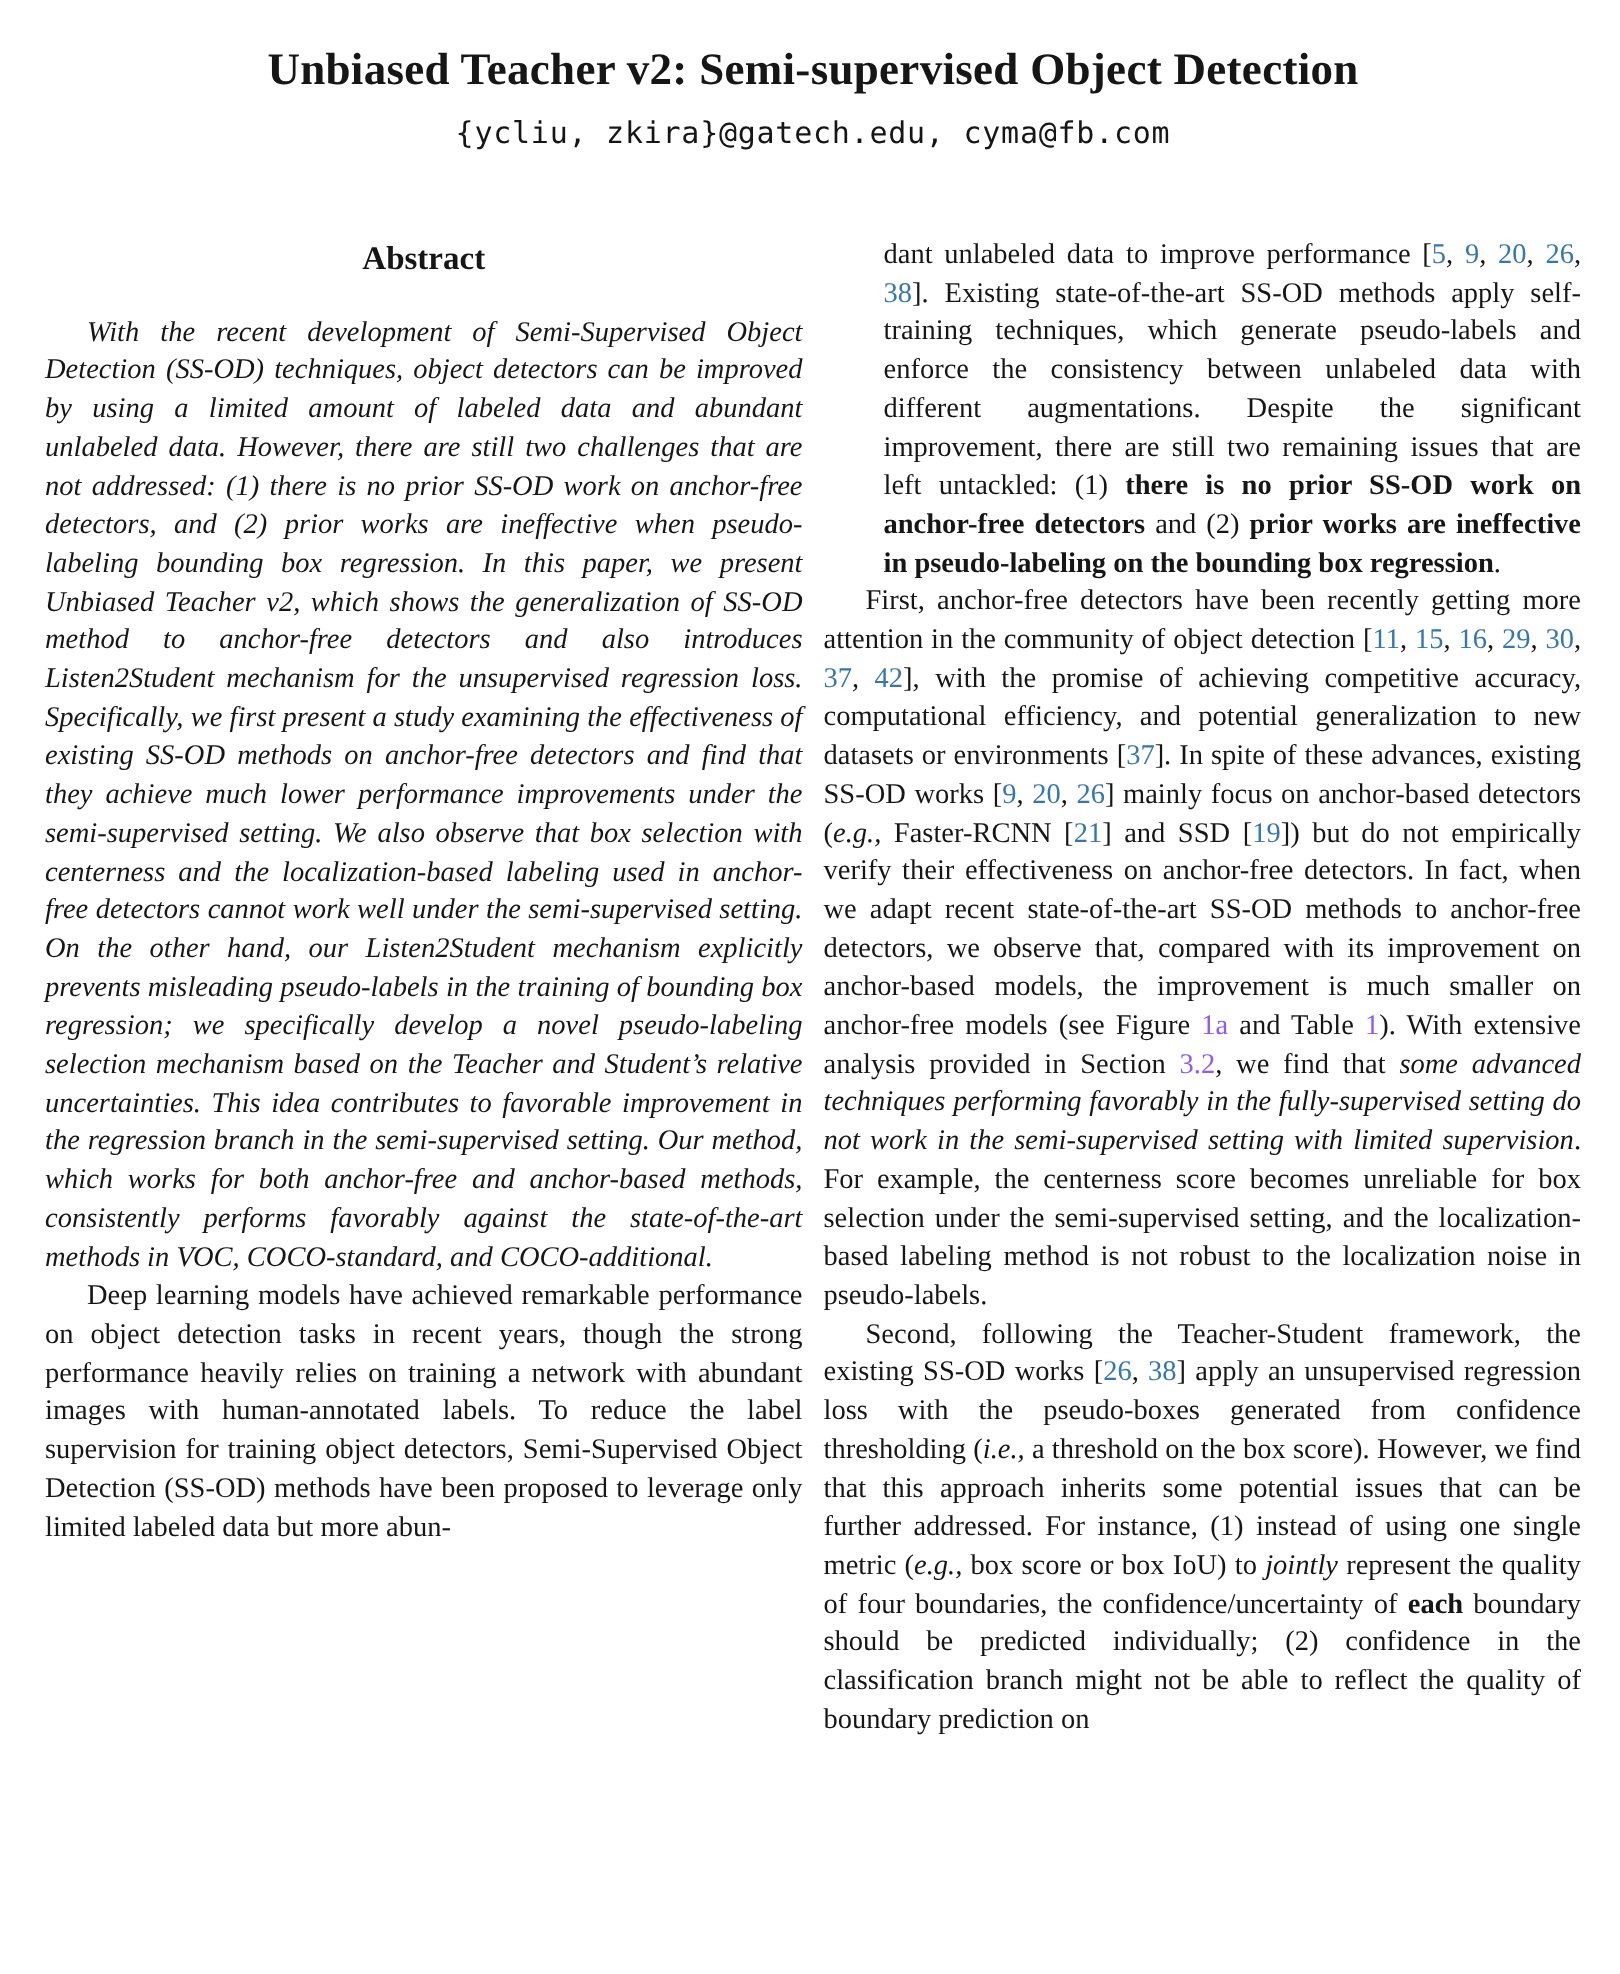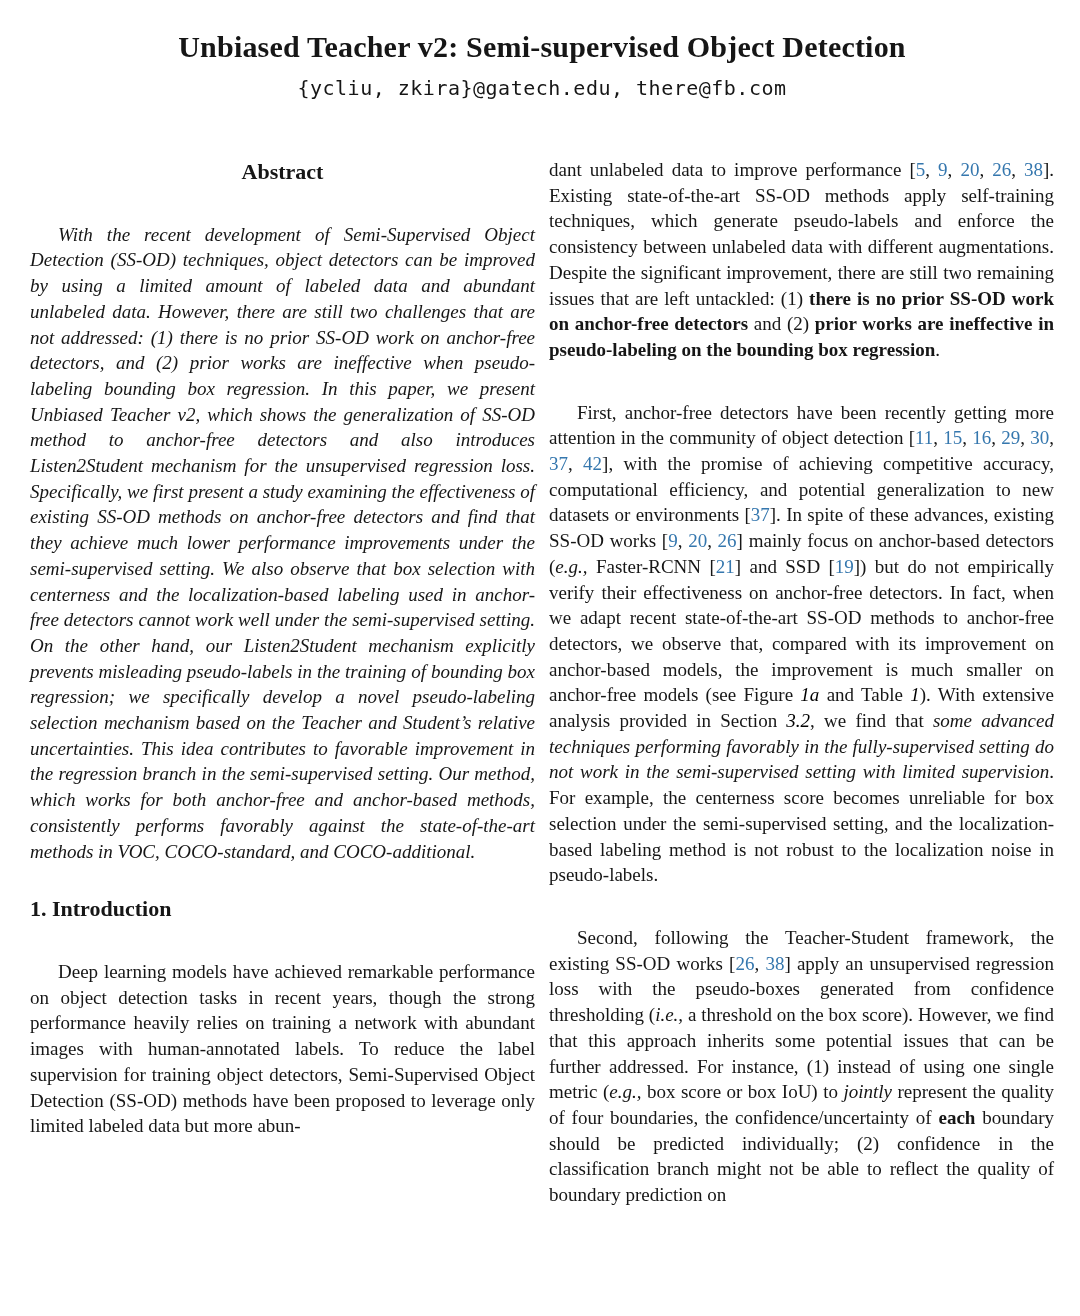--- a/index.html
+++ b/index.html
@@ -11,46 +11,45 @@
   }
   .page { width:1080px; height:1064px; padding:24px 26px 16px 30px; }
   .title { text-align:center; font-weight:bold; font-size:30px; line-height:45px; letter-spacing:0.2px; }
   .authors { text-align:center; font-size:22px; line-height:32px; margin-top:42px; }
   .affil  { text-align:center; font-size:22px; line-height:32px; }
   .emails { text-align:center; font-family:"DejaVu Sans Mono", monospace; font-size:20px; line-height:38px; letter-spacing:0.5px; }
   .cols { display:flex; gap:14px; margin-top:50px; }
   .col { flex:1; min-width:0; font-size:19px; line-height:25.7px; text-align:justify; }
   h2.abstract-h { text-align:center; font-size:22px; font-weight:bold; margin:2px 0 24px 0; }
   .abstract { font-style:italic; }
-  p.para { text-indent:28px;margin-top:37px; }
-  p.noindent { text-indent:0; }
+  p.para { text-indent:28px; }
+  p.noindent { text-indent:0;margin-left:40px; }
   h2.section-h { font-size:22px; font-weight:bold; text-align:left; margin:32px 0 18px 0; }
   .cite { color:#3577AE; }
-  .ref  { color:#000000;font-style:italic; }
+  .ref  { color:#8b5cf6; }
   .b { font-weight:bold; }
   .i { font-style:italic; }
   .sup { vertical-align:super; font-size:0.62em; line-height:0; }
 </style>
 </head>
 <body>
 
 <div class="page">
 
   <div class="title">
     <div>Unbiased Teacher v2: Semi-supervised Object Detection</div>
   </div>
 
-  <div class="emails">{ycliu, zkira}@gatech.edu, there@fb.com</div>
+  <div class="emails">{ycliu, zkira}@gatech.edu, cyma@fb.com</div>
 
   <div class="cols">
 
     <div class="col">
       <h2 class="abstract-h">Abstract</h2>
       <p class="para abstract"><span>With the recent development of Semi-Supervised Object Detection (SS-OD) techniques, object detectors can be improved by using a limited amount of labeled data and abundant unlabeled data. However, there are still two challenges that are not addressed: (1) there is no prior SS-OD work on anchor-free detectors, and (2) prior works are ineffective when pseudo-labeling bounding box regression. In this paper, we present Unbiased Teacher v2, which shows the generalization of SS-OD method to anchor-free detectors and also introduces Listen2Student mechanism for the unsupervised regression loss. Specifically, we first present a study examining the effectiveness of existing SS-OD methods on anchor-free detectors and find that they achieve much lower performance improvements under the semi-supervised setting. We also observe that box selection with centerness and the localization-based labeling used in anchor-free detectors cannot work well under the semi-supervised setting. On the other hand, our Listen2Student mechanism explicitly prevents misleading pseudo-labels in the training of bounding box regression; we specifically develop a novel pseudo-labeling selection mechanism based on the Teacher and Student’s relative uncertainties. This idea contributes to favorable improvement in the regression branch in the semi-supervised setting. Our method, which works for both anchor-free and anchor-based methods, consistently performs favorably against the state-of-the-art methods in VOC, COCO-standard, and COCO-additional.</span></p>
-      <h2 class="section-h">1. Introduction</h2>
       <p class="para"><span>Deep learning models have achieved remarkable performance on object detection tasks in recent years, though the strong performance heavily relies on training a network with abundant images with human-annotated labels. To reduce the label supervision for training object detectors, Semi-Supervised Object Detection (SS-OD) methods have been proposed to leverage only limited labeled data but more abun-</span></p>
     </div>
 
     <div class="col">
       <p class="noindent"><span>dant unlabeled data to improve performance [</span><span class="cite">5</span><span>, </span><span class="cite">9</span><span>, </span><span class="cite">20</span><span>, </span><span class="cite">26</span><span>, </span><span class="cite">38</span><span>]. Existing state-of-the-art SS-OD methods apply self-training techniques, which generate pseudo-labels and enforce the consistency between unlabeled data with different augmentations. Despite the significant improvement, there are still two remaining issues that are left untackled: (1) </span><span class="b">there is no prior SS-OD work on anchor-free detectors</span><span> and (2) </span><span class="b">prior works are ineffective in pseudo-labeling on the bounding box regression</span><span>.</span></p>
       <p class="para"><span>First, anchor-free detectors have been recently getting more attention in the community of object detection [</span><span class="cite">11</span><span>, </span><span class="cite">15</span><span>, </span><span class="cite">16</span><span>, </span><span class="cite">29</span><span>, </span><span class="cite">30</span><span>, </span><span class="cite">37</span><span>, </span><span class="cite">42</span><span>], with the promise of achieving competitive accuracy, computational efficiency, and potential generalization to new datasets or environments [</span><span class="cite">37</span><span>]. In spite of these advances, existing SS-OD works [</span><span class="cite">9</span><span>, </span><span class="cite">20</span><span>, </span><span class="cite">26</span><span>] mainly focus on anchor-based detectors (</span><span class="i">e.g.,</span><span> Faster-RCNN [</span><span class="cite">21</span><span>] and SSD [</span><span class="cite">19</span><span>]) but do not empirically verify their effectiveness on anchor-free detectors. In fact, when we adapt recent state-of-the-art SS-OD methods to anchor-free detectors, we observe that, compared with its improvement on anchor-based models, the improvement is much smaller on anchor-free models (see Figure </span><span class="ref">1a</span><span> and Table </span><span class="ref">1</span><span>). With extensive analysis provided in Section </span><span class="ref">3.2</span><span>, we find that </span><span class="i">some advanced techniques performing favorably in the fully-supervised setting do not work in the semi-supervised setting with limited supervision</span><span>. For example, the centerness score becomes unreliable for box selection under the semi-supervised setting, and the localization-based labeling method is not robust to the localization noise in pseudo-labels.</span></p>
       <p class="para"><span>Second, following the Teacher-Student framework, the existing SS-OD works [</span><span class="cite">26</span><span>, </span><span class="cite">38</span><span>] apply an unsupervised regression loss with the pseudo-boxes generated from confidence thresholding (</span><span class="i">i.e.,</span><span> a threshold on the box score). However, we find that this approach inherits some potential issues that can be further addressed. For instance, (1) instead of using one single metric (</span><span class="i">e.g.,</span><span> box score or box IoU) to </span><span class="i">jointly</span><span> represent the quality of four boundaries, the confidence/uncertainty of </span><span class="b">each</span><span> boundary should be predicted individually; (2) confidence in the classification branch might not be able to reflect the quality of boundary prediction on</span></p>
     </div>
 
   </div>

